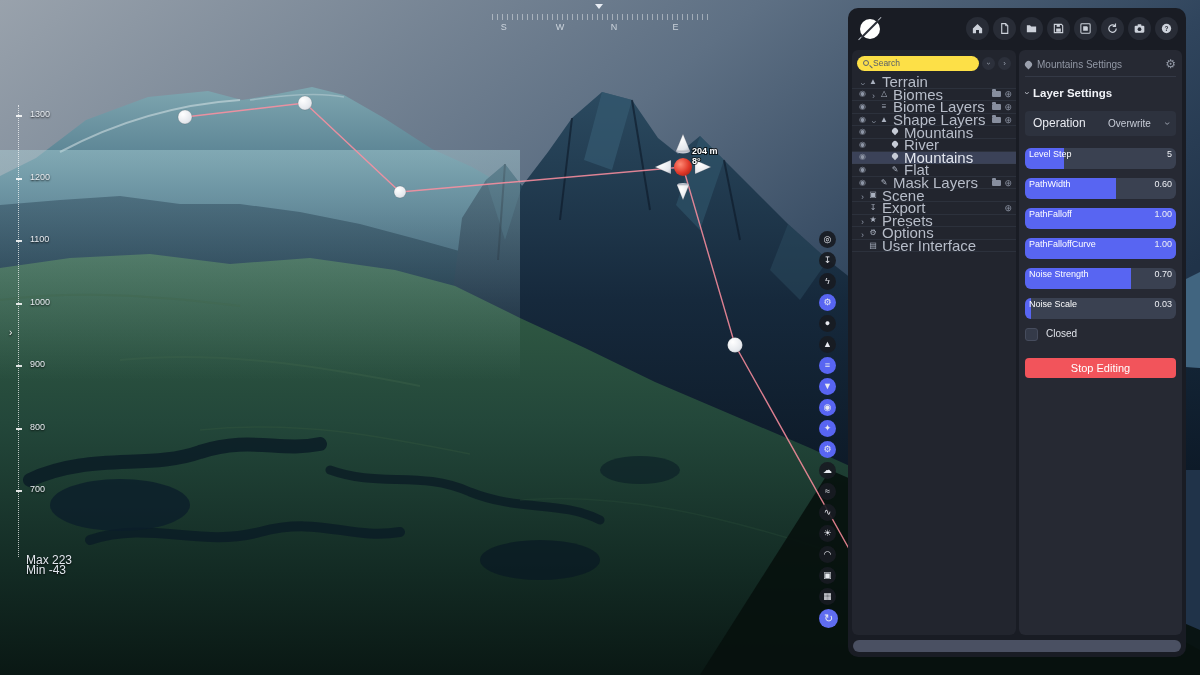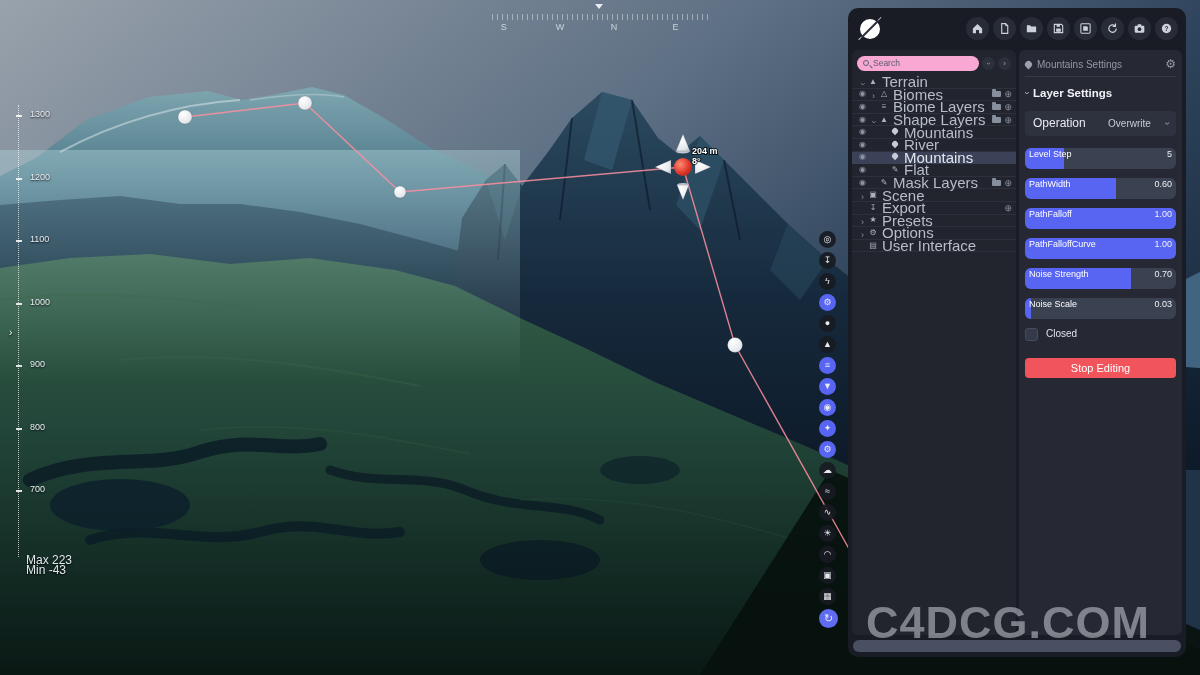--- a/index.html
+++ b/index.html
@@ -43,21 +43,21 @@
   #logo .lslash{position:absolute;left:0px;top:11px;width:24px;height:2px;background:#2a2e38;transform:rotate(-45deg);}
   #topbar-icons{position:absolute;right:8px;top:9px;display:flex;gap:4px;}
   .tbtn{width:23px;height:23px;border-radius:50%;background:#282c36;color:#ccd1da;display:flex;align-items:center;justify-content:center;cursor:pointer;}
   .tbtn svg{width:13px;height:13px;}
 
   .subpanel{position:absolute;top:42px;bottom:22px;border-radius:6px;}
   #tree-panel{left:4px;width:164px;background:#22252e;}
   #settings-panel{left:171px;width:163px;background:#262933;}
 
   #searchrow{position:absolute;left:5px;top:5px;right:5px;height:16px;display:flex;align-items:center;}
-  #searchbox{flex:1;height:15px;background:#f9a8d4;border-radius:8px;display:flex;align-items:center;padding:0 6px;gap:4px;}
+  #searchbox{flex:1;height:15px;background:#fde047;border-radius:8px;display:flex;align-items:center;padding:0 6px;gap:4px;}
   #searchbox .ph{font-size:8.5px;color:#565d6b;}
   .mag{width:6px;height:6px;border:1.2px solid #5c6372;border-radius:50%;position:relative;flex:none;}
   .mag::after{content:"";position:absolute;left:4.5px;top:4.5px;width:3.5px;height:1.2px;background:#5c6372;transform:rotate(45deg);}
   .srchbtn{width:13px;height:13px;border-radius:50%;background:#2c303b;color:#9aa1ae;font-size:8px;line-height:13px;
     text-align:center;margin-left:3px;flex:none;cursor:pointer;}
 
   #tree-rows{position:absolute;left:0;top:26px;right:0;}
   .trow{height:12.6px;display:flex;align-items:center;padding:0 4px 0 5px;border-bottom:1px solid rgba(58,64,78,.45);cursor:pointer;}
   .trow.sel{background:#3b4258;}
   .slot{width:11px;flex:none;text-align:center;}
@@ -242,21 +242,20 @@
       <div class="vbtn">☁</div>
       <div class="vbtn">≈</div>
       <div class="vbtn">∿</div>
       <div class="vbtn">☀</div>
       <div class="vbtn">◠</div>
       <div class="vbtn">▣</div>
       <div class="vbtn">▦</div>
       <div class="vbtn active large">↻</div>
     </div>
 
-  <div id="watermark">C4DCG.COM</div>
 
   <div id="sidebar">
     <div id="sb-topbar">
       <div id="logo">
         <span class="lslash-out"></span>
         <span class="lcirc"></span>
         <span class="lslash"></span>
       </div>
       <div id="topbar-icons">
           <div class="tbtn">

